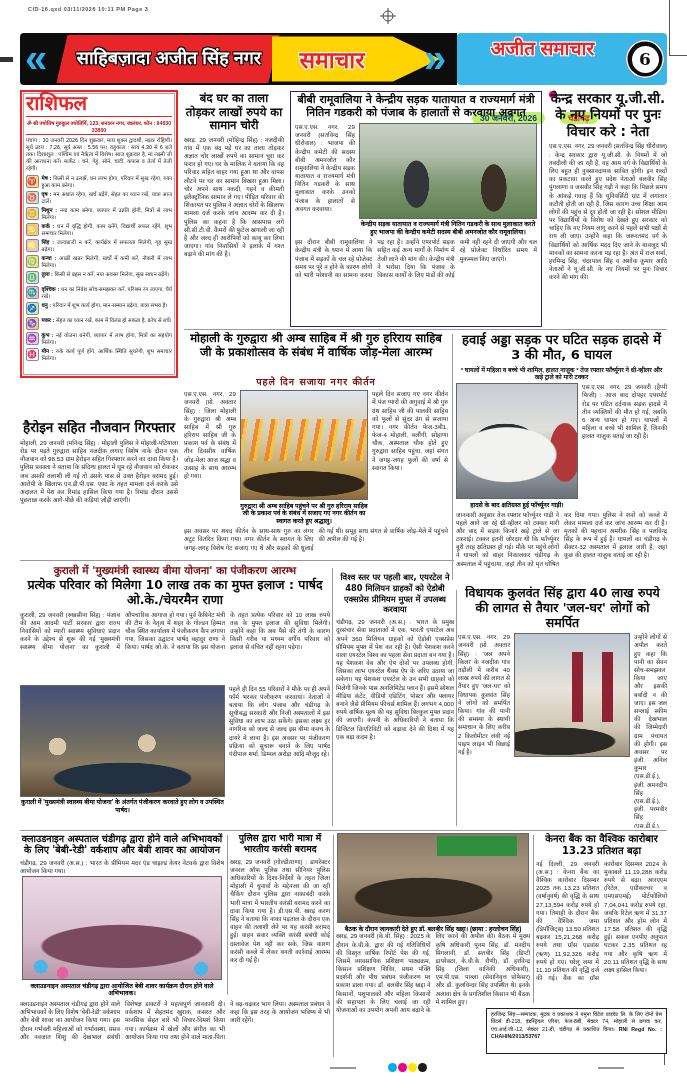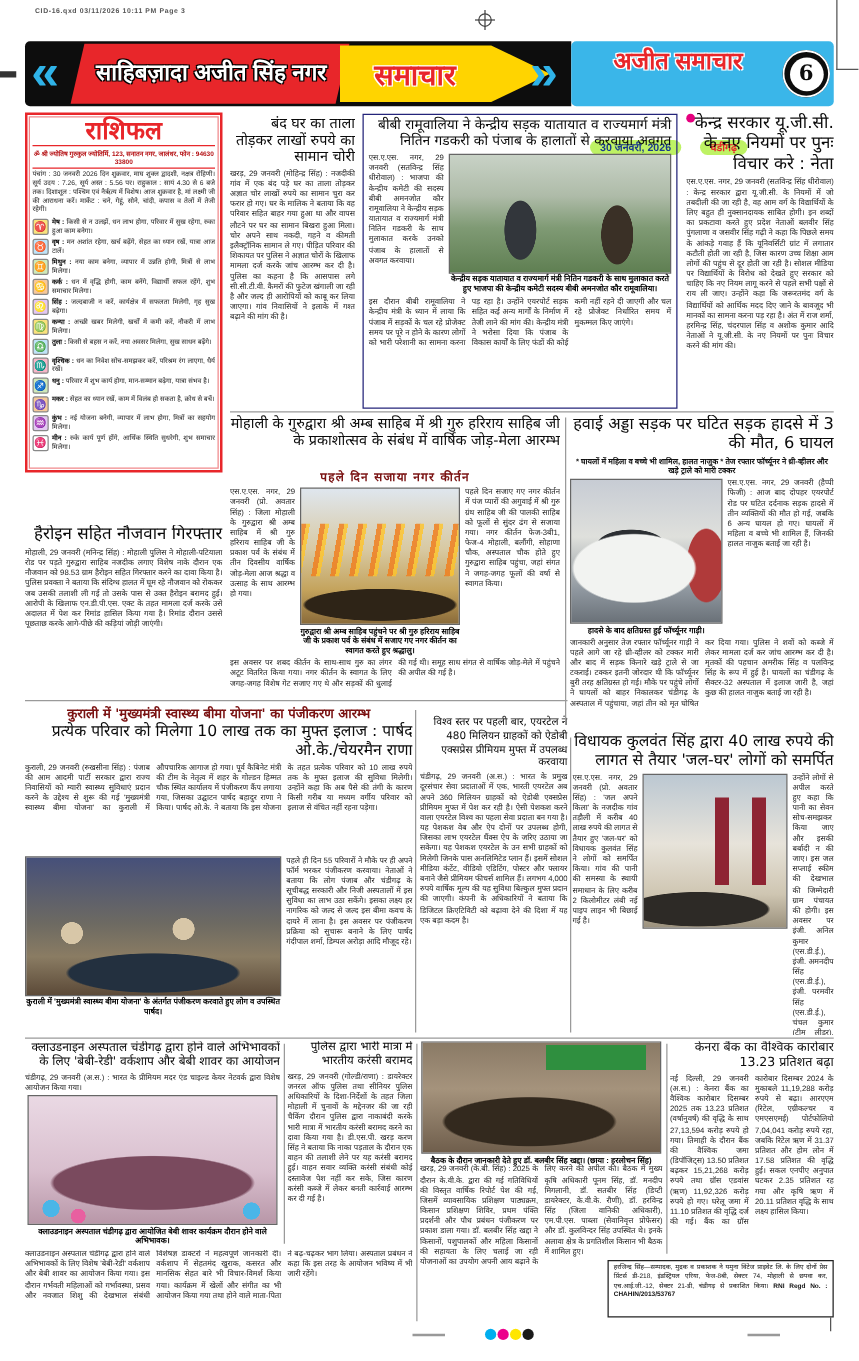--- a/index.html
+++ b/index.html
@@ -35,37 +35,37 @@
   .pill{background:#bef264;border-radius:8px;padding:1px 8px;font-size:8.5px;font-weight:bold;line-height:1.2;margin-top:48px;}
   .pill-date{color:#1a3a8c;}
   .pill-city{color:#e8262a;}
   .ball{position:absolute;right:3px;top:7px;width:38px;height:38px;background:#0d0d0d;border-radius:50%;
         display:flex;align-items:center;justify-content:center;box-shadow:0 0 0 1.5px #fff inset;}
   .ball-in{width:27px;height:27px;background:#fff;border-radius:50%;display:flex;align-items:center;justify-content:center;
            font-weight:bold;font-size:17px;color:#0d0d0d;font-family:"DejaVu Serif",serif;}
   
   #horoscope{position:absolute;left:20px;top:90px;width:158px;height:288px;border:2px solid #e8262a;
              box-shadow:inset 0 0 0 1px #fff,inset 0 0 0 2px #f0898b;padding:2px 4px;box-sizing:border-box;overflow:hidden;}
-  #horoscope h2{margin:0;color:#e8262a;font-size:20px;font-weight:bold;text-align:center;line-height:1.1;
-                font-family:Liberation Sans, sans-serif;border-bottom:1.5px solid #e8262a;}
+  #horoscope h2{margin:0;color:#e8262a;font-size:20px;font-weight:bold;line-height:1.1;
+                font-family:Liberation Mono, monospace;border-bottom:1.5px solid #e8262a;}
   .h-contact{font-size:5.2px;font-weight:bold;color:#b40f12;text-align:center;border-bottom:1px solid #e8262a;padding:1.5px 0;}
   .h-intro{font-size:5.4px;line-height:1.33;text-align:justify;color:#222;margin:1.5px 0 2.5px;}
   .h-sign{display:flex;gap:2.5px;margin-bottom:2px;align-items:flex-start;}
   .h-ico{flex:0 0 11px;height:11px;border:1px solid #888;border-radius:2px;font-size:8px;line-height:11px;text-align:center;color:#30306a;}
   .h-sign:nth-of-type(1) .h-ico{background:#f7b6c8;} .h-sign:nth-of-type(2) .h-ico{background:#f9e27d;}
   .h-sign:nth-of-type(3) .h-ico{background:#bfe3f7;} .h-sign:nth-of-type(4) .h-ico{background:#cfe9b9;}
   .h-sign:nth-of-type(5) .h-ico{background:#f6c89a;} .h-sign:nth-of-type(6) .h-ico{background:#e3c7f2;}
   .h-sign:nth-of-type(7) .h-ico{background:#f9e27d;} .h-sign:nth-of-type(8) .h-ico{background:#bfe3f7;}
   .h-sign:nth-of-type(9) .h-ico{background:#f7b6c8;} .h-sign:nth-of-type(10) .h-ico{background:#cfe9b9;}
   .h-sign:nth-of-type(11) .h-ico{background:#f6c89a;} .h-sign:nth-of-type(12) .h-ico{background:#e3c7f2;}
   .h-sign p{font-size:5.4px;line-height:1.3;text-align:justify;margin:0;color:#222;}
   .h-sign b{color:#0a0a0a;}
   
   .story{position:absolute;box-sizing:border-box;overflow:hidden;}
-  .hl{font-weight:normal;color:#0a0a0a;text-align:right;line-height:1.18;margin:0 0 3px;font-family:"DejaVu Sans",sans-serif;}
+  .hl{font-weight:bold;color:#0a0a0a;text-align:center;line-height:1.18;margin:0 0 3px;font-family:"DejaVu Sans",sans-serif;}
   .body{font-size:6.2px;line-height:1.32;text-align:justify;color:#1c1c1c;margin:0;}
   .cols2{columns:2;column-gap:5px;}
   .cols3{columns:3;column-gap:5px;}
   .caption{font-size:6.3px;font-weight:bold;text-align:center;line-height:1.25;margin:1.5px 0 0;color:#000;}
   .photo{border:1px solid #666;box-sizing:border-box;}
   .row{display:flex;gap:4px;margin:1px 0 2px;}
   .sub-maroon{font-family:"DejaVu Serif",serif;font-weight:bold;color:#7a1212;text-align:center;margin:0;}
   
   #st-theft{left:184px;top:92px;width:100px;height:236px;}
   #st-theft .hl{font-size:11.5px;}

